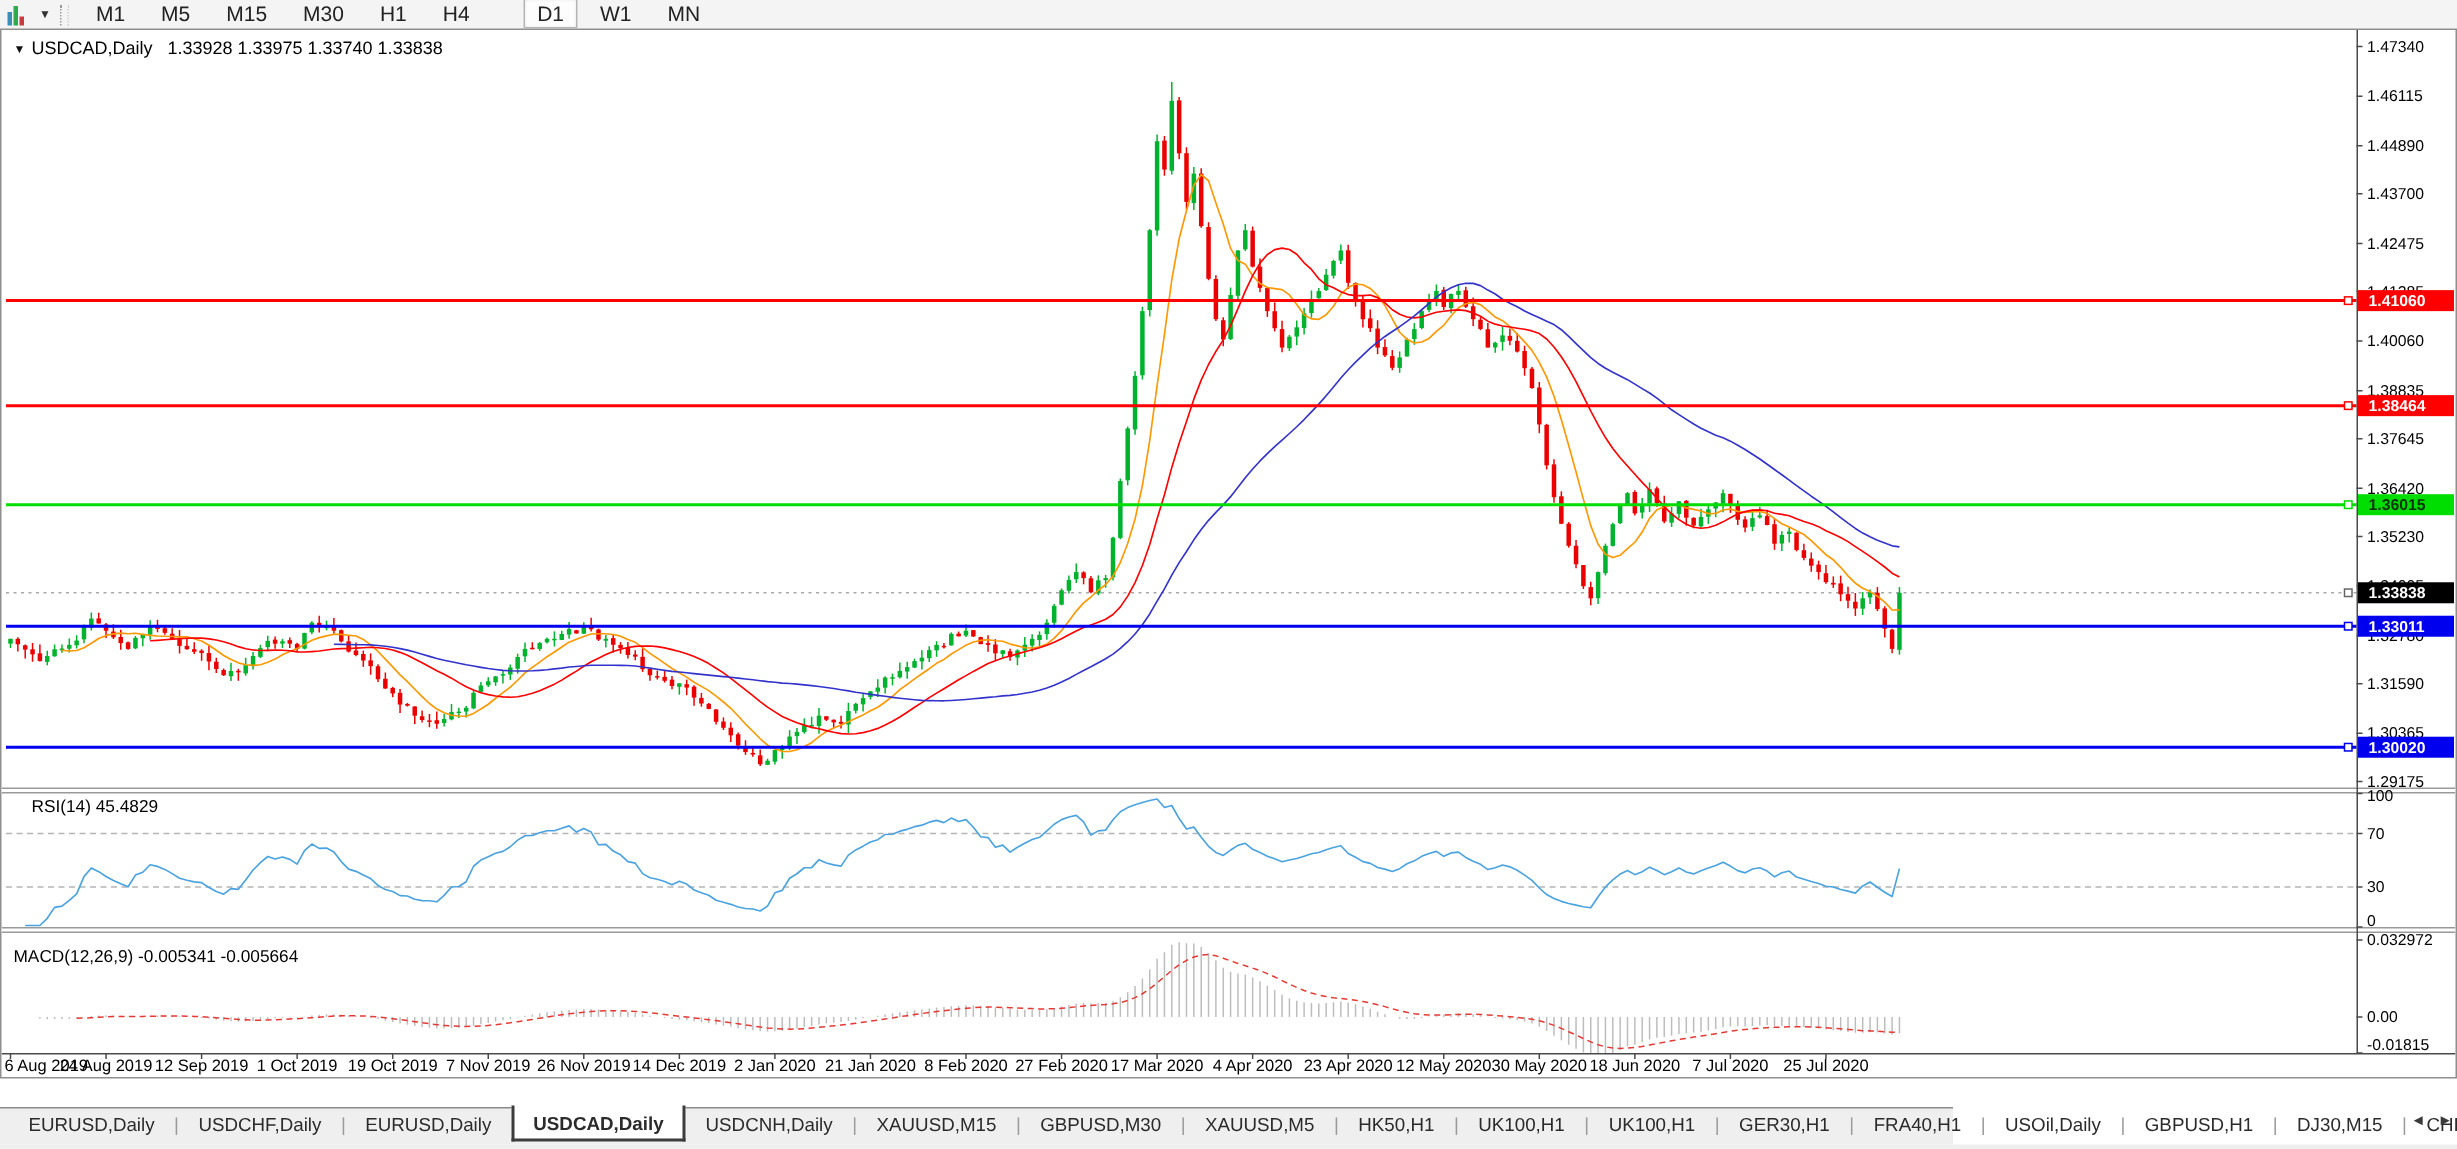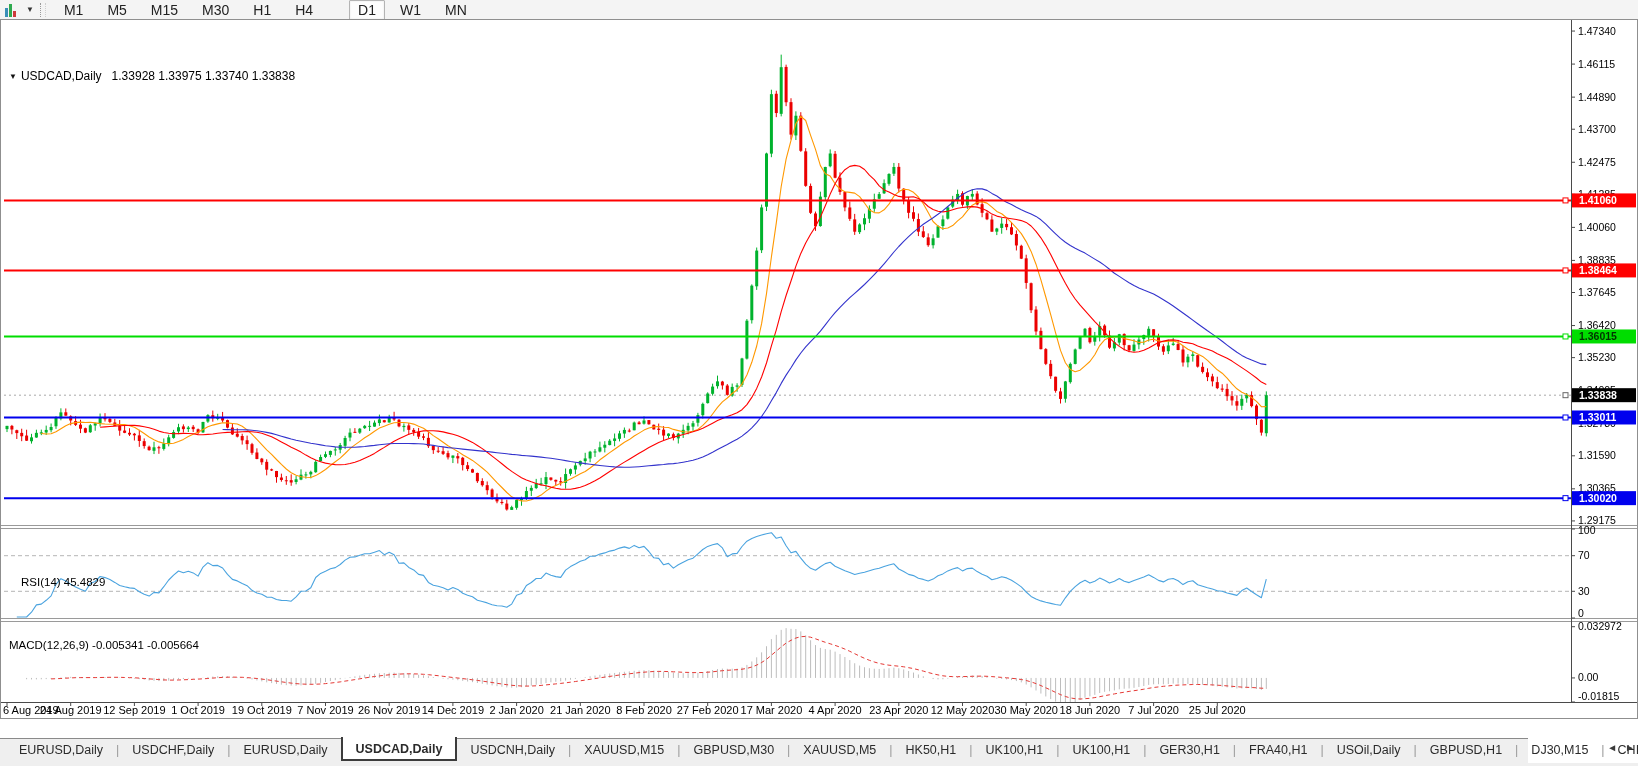--- a/index.html
+++ b/index.html
@@ -11,28 +11,28 @@
   .tool-icon i.g{background:#2eaa4f;}
   .tool-icon i.r{background:#cc3b3b;}
   .caret{font-size:8px;color:#333;margin:0 4px 0 1px;}
   .grip{width:4px;height:14px;border-left:1px dotted #9a9a9a;border-right:1px dotted #cfcfcf;margin:0 6px 0 2px;}
   .tf-btn{font-size:14px;color:#222;padding:1px 8px;margin:0 3px;border:1px solid transparent;border-radius:1px;cursor:default;}
   .tf-btn.active{background:#fdfdfd;border:1px solid #b4b4b4;box-shadow:inset 0 0 2px #e4e4e4;margin-left:16px;}
   .tf-sep{width:1px;height:13px;background:#d5d5d5;margin:0 4px;}
   
   .chart-window{position:absolute;left:0;top:19px;width:1636px;height:698px;border:1px solid #8f8f8f;box-shadow:inset 1px 1px 0 #ffffff;background:#fff;}
   .chart-window svg{position:absolute;left:0;top:0;}
-  .overlay-label{position:absolute;font-size:11.5px;color:#000;white-space:pre;z-index:5;margin-top:44px;}
+  .overlay-label{position:absolute;font-size:11.5px;color:#000;white-space:pre;z-index:5;}
   #pane-title{left:8px;top:5px;font-size:12px;}
   #pane-title .tri{font-size:8px;vertical-align:1px;margin-right:4px;color:#111;}
   #pane-title .sym{margin-right:10px;}
   #rsi-label{left:8px;top:512px;padding-left:12px;}
-  #macd-label{left:8px;top:575px;}
+  #macd-label{left:8px;top:612px;}
   
-  .tabbar{position:absolute;left:0;top:738px;width:1528px;height:25px;background:#efefef;border-top:1px solid #8a8a8a;display:flex;align-items:flex-start;font-size:12.5px;color:#2b2b2b;padding-left:6px;box-sizing:border-box;}
+  .tabbar{position:absolute;left:0;top:738px;width:1302px;height:25px;background:#efefef;border-top:1px solid #8a8a8a;display:flex;align-items:flex-start;font-size:12.5px;color:#2b2b2b;padding-left:6px;box-sizing:border-box;}
   .tab{padding:4px 13px 3px 13px;white-space:nowrap;cursor:default;}
   .tab.active{background:#ffffff;border:2px solid #3c3c3c;border-top:none;margin-top:-2px;padding-top:5px;font-weight:700;position:relative;z-index:2;}
   .tab-sep{padding:4px 0 0 0;color:#9b9b9b;}
   .tab-scrolls{position:absolute;right:3px;top:742px;display:flex;gap:8px;font-size:10px;color:#3a3a3a;z-index:3;}
   .tab-scrolls span{cursor:default;}
   .bottom-strip{position:absolute;left:0;top:763px;width:1638px;height:3px;background:#efefef;}
 </style>
 </head>
 <body>
 

